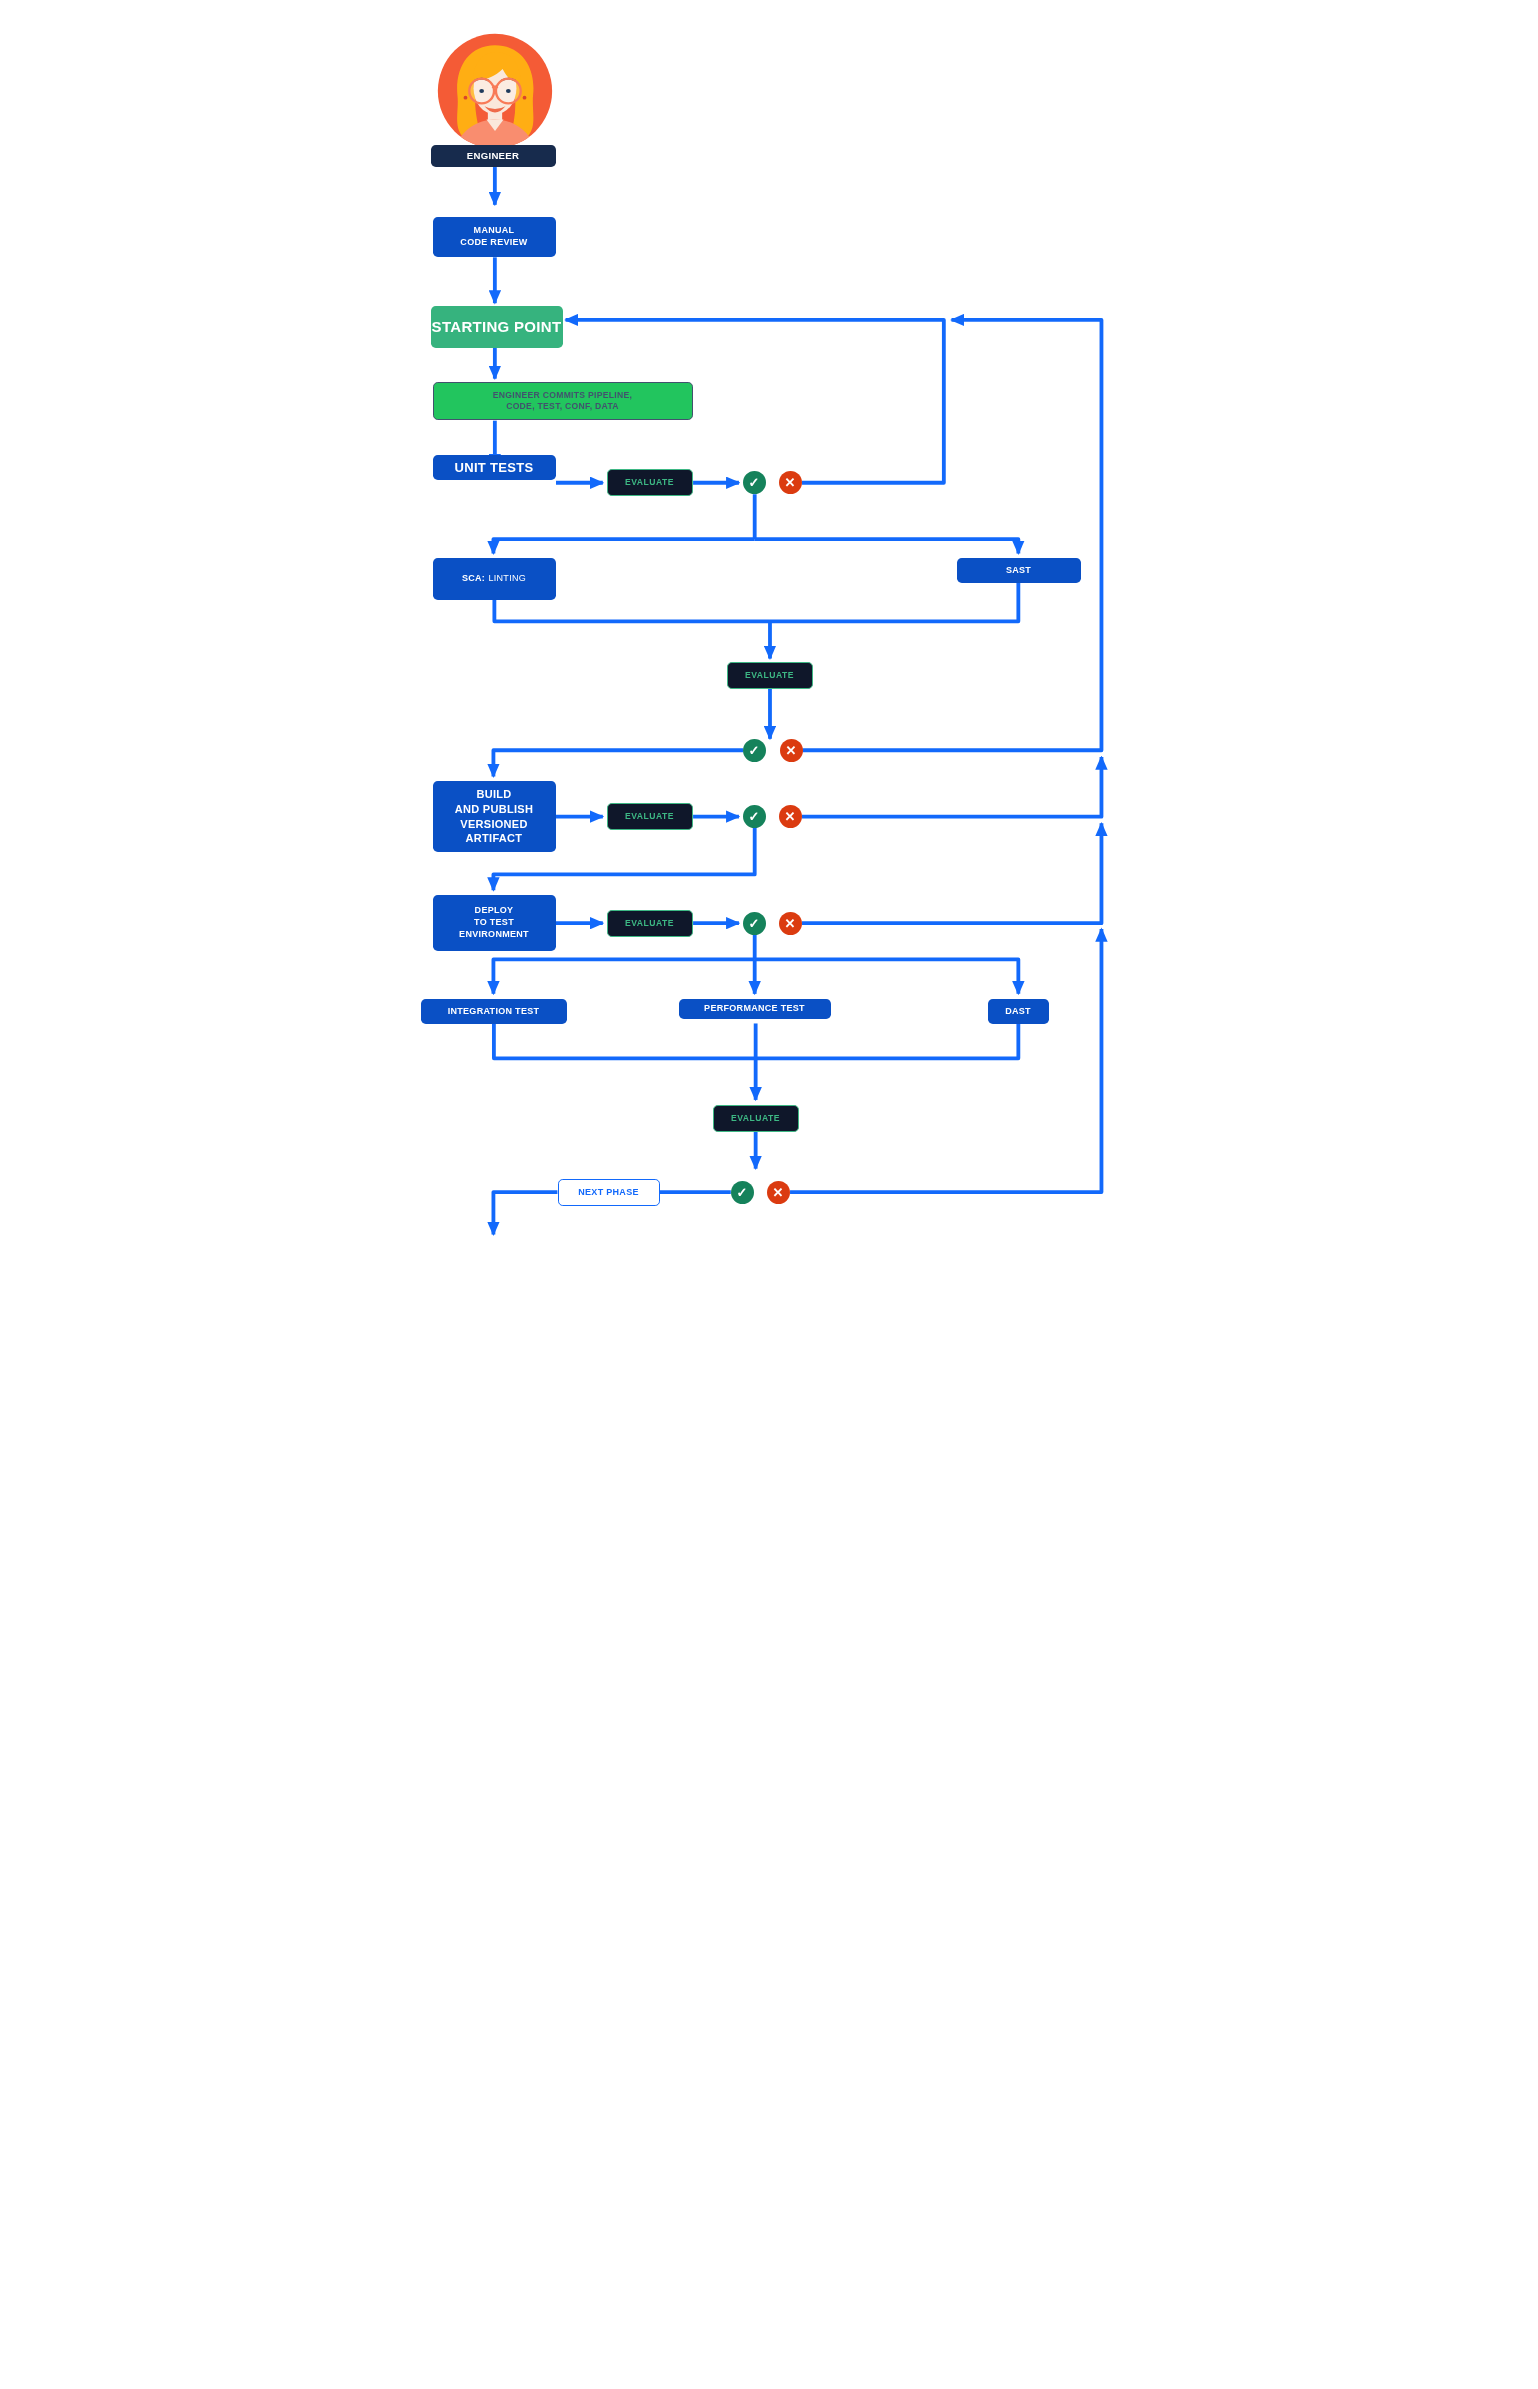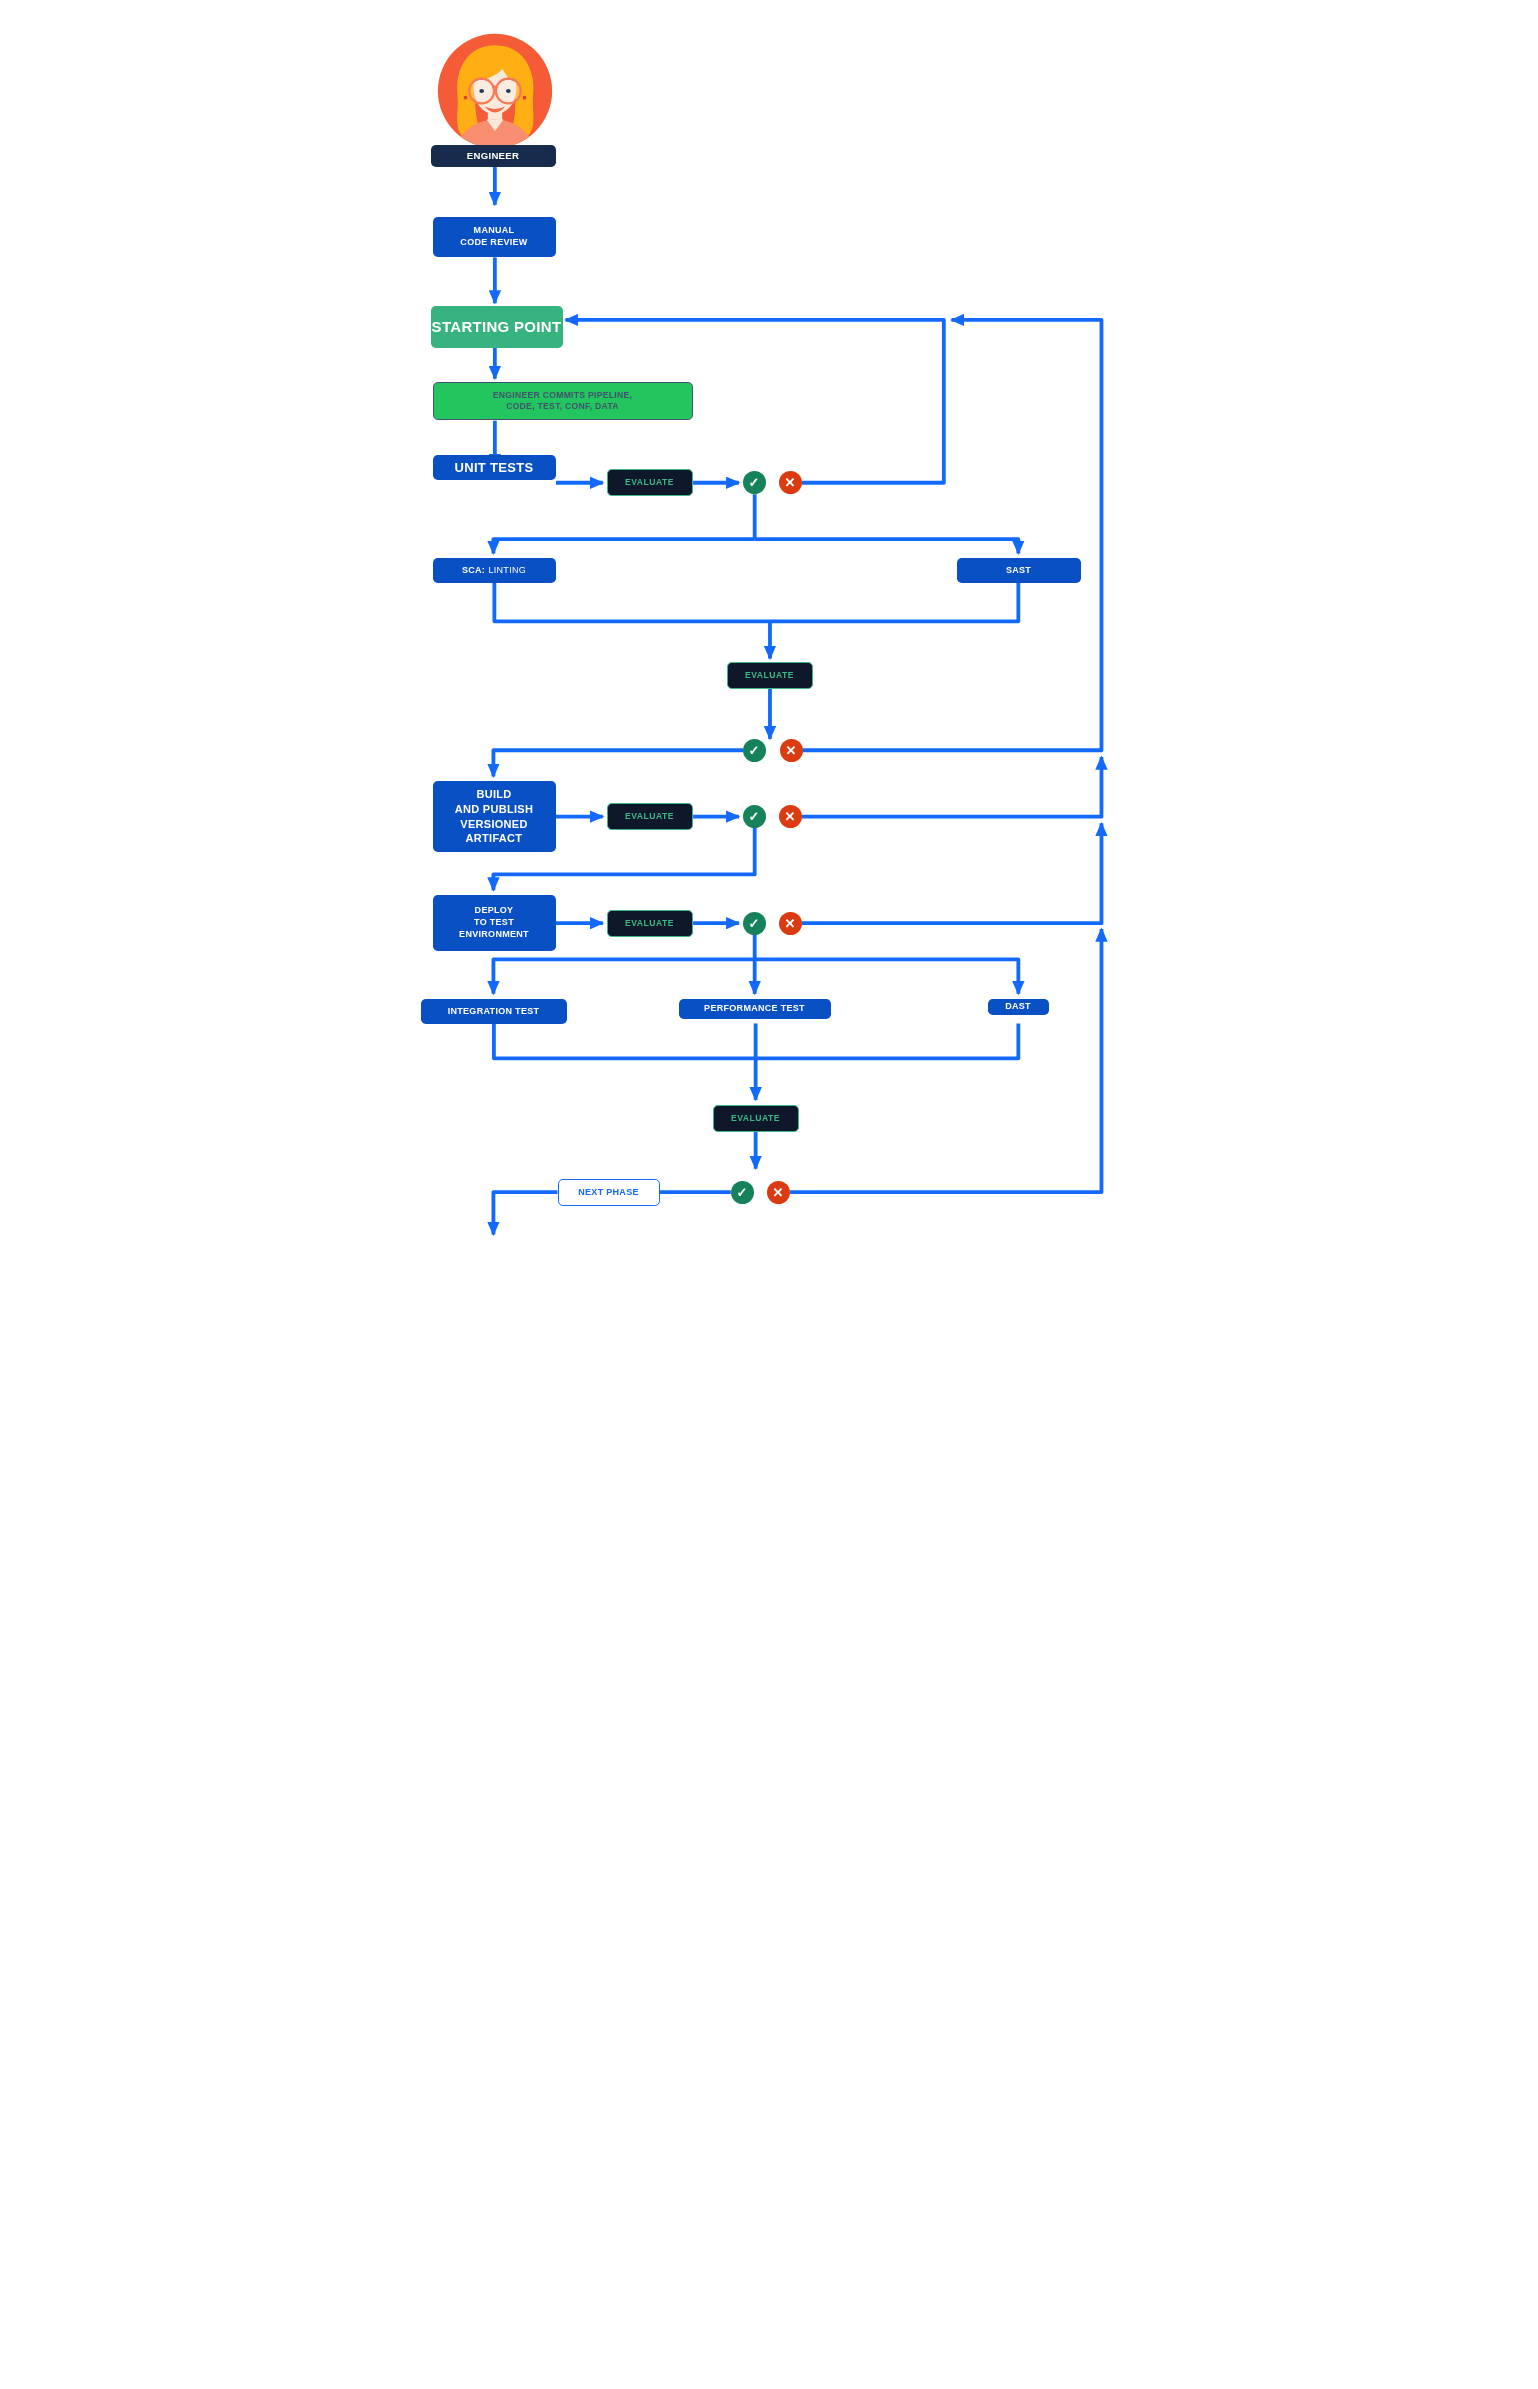--- a/index.html
+++ b/index.html
@@ -131,21 +131,21 @@
 
   <div class="box green" style="left:46px;top:306px;width:132px;height:42px;font-size:15px">STARTING POINT</div>
 
   <div class="box outline-navy" style="left:48px;top:382px;width:260px;height:38px;font-size:8.6px">ENGINEER COMMITS PIPELINE,
 CODE, TEST, CONF, DATA</div>
 
   <div class="box blue" style="left:48px;top:455px;width:123px;height:25px;font-size:13px">UNIT TESTS</div>
 
   <div class="box outline-green" style="left:222px;top:469px;width:86px;height:27px;font-size:8.6px;letter-spacing:0.5px">EVALUATE</div>
 
-  <div class="box blue" style="left:48px;top:558px;width:123px;height:25px;font-size:9px">
+  <div class="box blue" style="left:48px;top:558px;width:123px;height:42px;font-size:9px">
     <span>SCA:</span>
     <span class="sca-rest">LINTING</span>
   </div>
 
   <div class="box blue" style="left:572px;top:558px;width:124px;height:25px;font-size:9px">SAST</div>
 
   <div class="box outline-green" style="left:342px;top:662px;width:86px;height:27px;font-size:8.6px;letter-spacing:0.5px">EVALUATE</div>
 
   <div class="box blue" style="left:48px;top:781px;width:123px;height:71px;font-size:11px">BUILD
 AND PUBLISH
@@ -157,21 +157,21 @@
   <div class="box blue" style="left:48px;top:895px;width:123px;height:56px;font-size:9px">DEPLOY
 TO TEST
 ENVIRONMENT</div>
 
   <div class="box outline-green" style="left:222px;top:910px;width:86px;height:27px;font-size:8.6px;letter-spacing:0.5px">EVALUATE</div>
 
   <div class="box blue" style="left:36px;top:999px;width:146px;height:25px;font-size:9px">INTEGRATION TEST</div>
 
   <div class="box blue" style="left:294px;top:999px;width:152px;height:20px;font-size:9px">PERFORMANCE TEST</div>
 
-  <div class="box blue" style="left:603px;top:999px;width:61px;height:16px;font-size:9px">DAST</div>
+  <div class="box blue" style="left:603px;top:999px;width:61px;height:25px;font-size:9px">DAST</div>
 
   <div class="box outline-green" style="left:328px;top:1105px;width:86px;height:27px;font-size:8.6px;letter-spacing:0.5px">EVALUATE</div>
 
   <div class="box outline-blue" style="left:173px;top:1179px;width:102px;height:27px;font-size:9px">NEXT PHASE</div>
 
   <div class="disc pass" style="left:358px;top:471px">✓</div>
   <div class="disc fail" style="left:394px;top:471px">✕</div>
 
   <div class="disc pass" style="left:358px;top:739px">✓</div>
   <div class="disc fail" style="left:395px;top:739px">✕</div>

